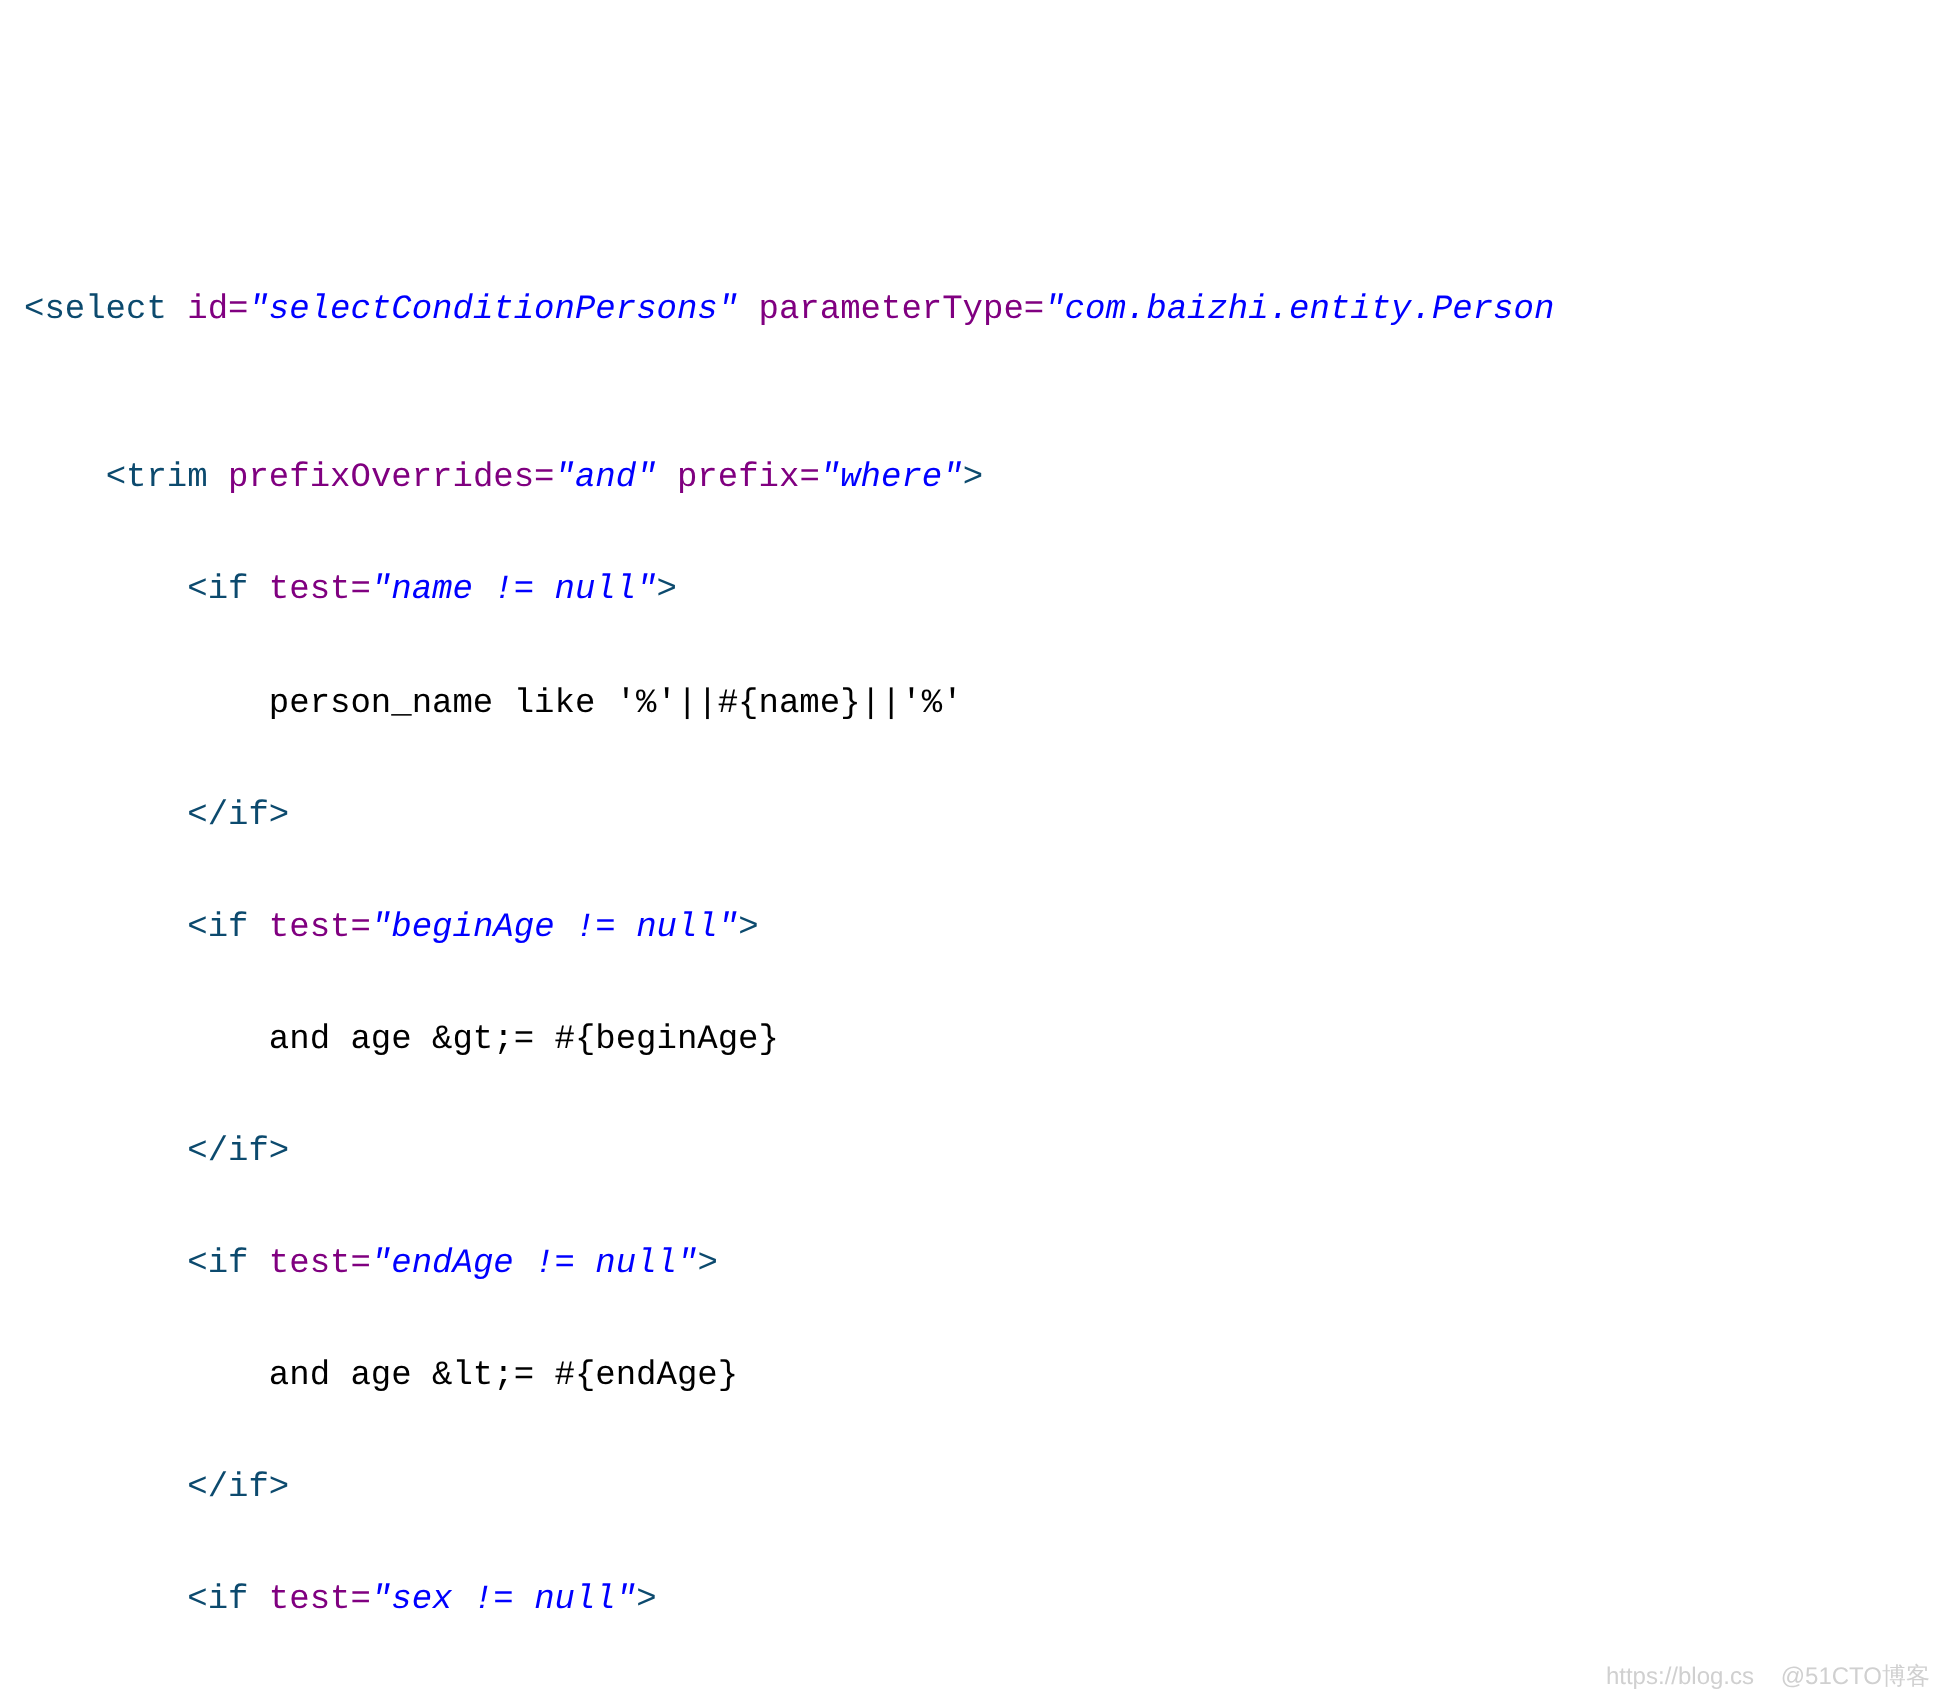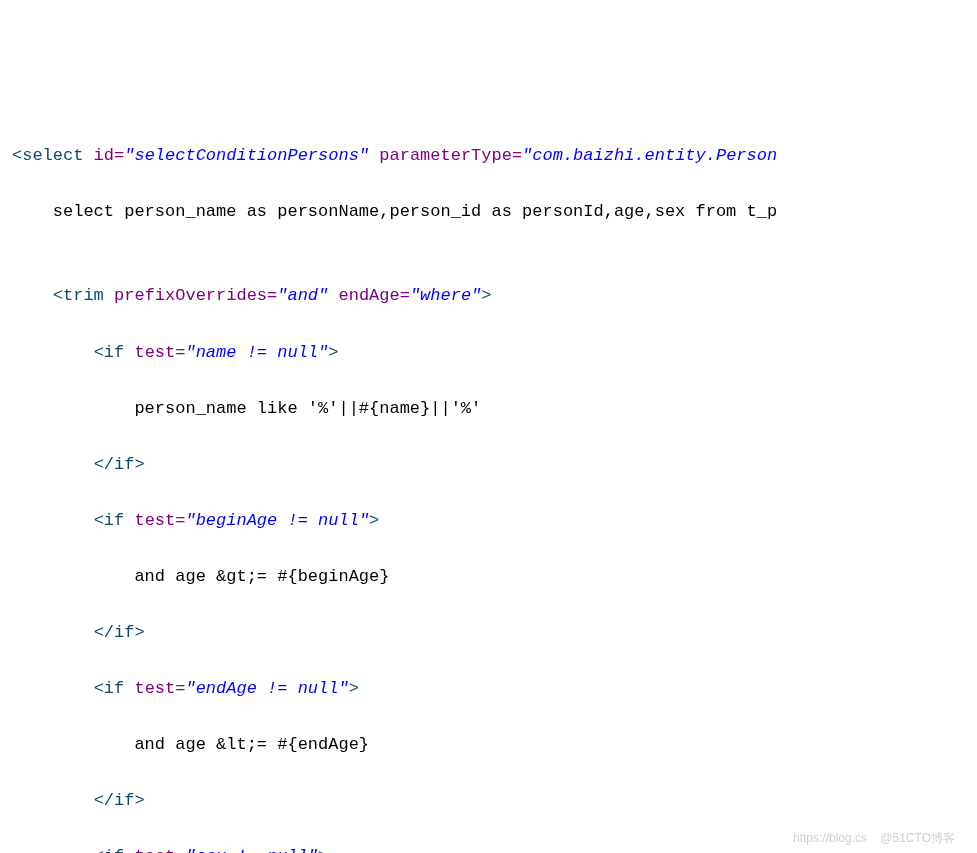--- a/index.html
+++ b/index.html
@@ -20,38 +20,37 @@
   height: 100%;
   overflow: hidden;
 }
 .line { padding-left: 12px; }
 .tag { color: #0c4a6e; }
 .attr-name { color: #800080; }
 .attr-val { color: #0000ff; font-style: italic; }
 .text { color: #000000; }
 .watermark {
   position: absolute;
-  right: 22px;
+  right: 12px;
   bottom: 4px;
   color: #d0d0d0;
   font-size: 12px;
   font-family: Arial, sans-serif;
   font-style: normal;
 }
 </style>
 </head>
 <body>
 
 
 
 <div class="code-container">
 <div class="line"><span class="tag">&lt;select</span><span class="attr-name"> id=</span><span class="attr-val">"selectConditionPersons"</span><span class="attr-name"> parameterType=</span><span class="attr-val">"com.baizhi.entity.Person</span></div>
-<div class="line"><span class="text">    select person_name as personName,person_id as personId,age,sex from t_p</span></div>
 <div class="line"><span></span></div>
-<div class="line"><span>    </span><span class="tag">&lt;trim</span><span class="attr-name"> prefixOverrides=</span><span class="attr-val">"and"</span><span class="attr-name"> endAge=</span><span class="attr-val">"where"</span><span class="tag">&gt;</span></div>
+<div class="line"><span>    </span><span class="tag">&lt;trim</span><span class="attr-name"> prefixOverrides=</span><span class="attr-val">"and"</span><span class="attr-name"> prefix=</span><span class="attr-val">"where"</span><span class="tag">&gt;</span></div>
 <div class="line"><span>        </span><span class="tag">&lt;if</span><span class="attr-name"> test=</span><span class="attr-val">"name != null"</span><span class="tag">&gt;</span></div>
 <div class="line"><span class="text">            person_name like '%'||#{name}||'%'</span></div>
 <div class="line"><span>        </span><span class="tag">&lt;/if&gt;</span></div>
 <div class="line"><span>        </span><span class="tag">&lt;if</span><span class="attr-name"> test=</span><span class="attr-val">"beginAge != null"</span><span class="tag">&gt;</span></div>
 <div class="line"><span class="text">            and age &amp;gt;= #{beginAge}</span></div>
 <div class="line"><span>        </span><span class="tag">&lt;/if&gt;</span></div>
 <div class="line"><span>        </span><span class="tag">&lt;if</span><span class="attr-name"> test=</span><span class="attr-val">"endAge != null"</span><span class="tag">&gt;</span></div>
 <div class="line"><span class="text">            and age &amp;lt;= #{endAge}</span></div>
 <div class="line"><span>        </span><span class="tag">&lt;/if&gt;</span></div>
 <div class="line"><span>        </span><span class="tag">&lt;if</span><span class="attr-name"> test=</span><span class="attr-val">"sex != null"</span><span class="tag">&gt;</span></div>

